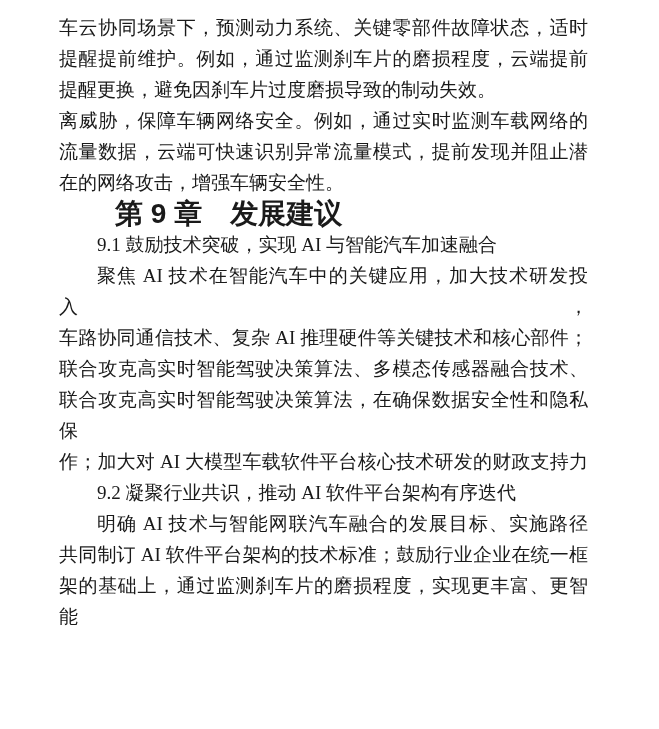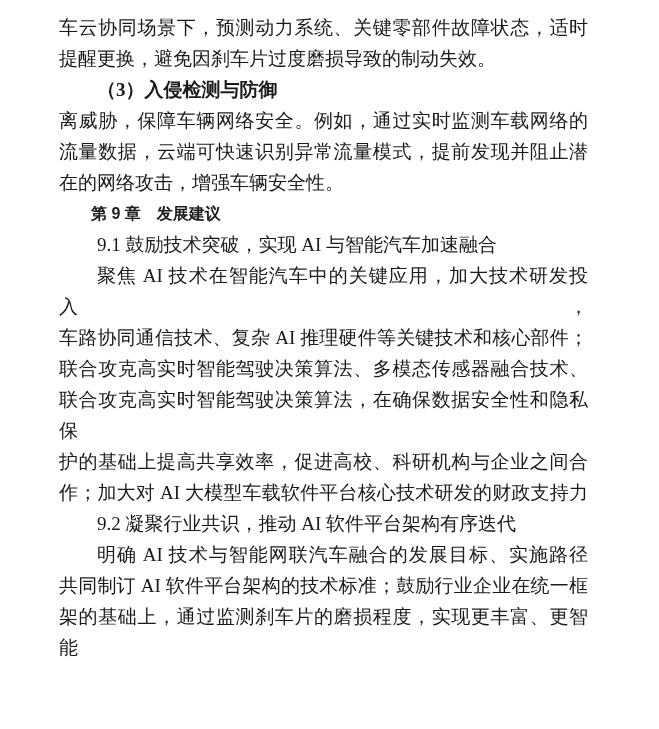--- a/index.html
+++ b/index.html
@@ -34,43 +34,42 @@
   }
   .line.indent {
     text-indent: 2em;
   }
   .line.sub-heading {
     font-weight: bold;
   }
   .line.chapter-heading {
     font-family: "Liberation Sans", "DejaVu Sans", sans-serif;
     font-weight: bold;
-    font-size: 16px;
+    font-size: 28px;
   }
   .line.section-heading {
     font-weight: normal;
   }
 </style>
 </head>
 <body>
 
 <div class="page">
   <div id="content">
       <div class="line paragraph fill">车云协同场景下，预测动力系统、关键零部件故障状态，适时</div>
+      <div class="line paragraph fill">提醒提前维护。例如，通过监测刹车片的磨损程度，云端提前</div>
       <div class="line paragraph">提醒更换，避免因刹车片过度磨损导致的制动失效。</div>
-      <div class="line sub-heading indent">（3）入侵检测与防御</div>
       <div class="line paragraph fill">离威胁，保障车辆网络安全。例如，通过实时监测车载网络的</div>
       <div class="line paragraph fill">流量数据，云端可快速识别异常流量模式，提前发现并阻止潜</div>
       <div class="line paragraph">在的网络攻击，增强车辆安全性。</div>
       <div class="line chapter-heading indent">第 9 章　发展建议</div>
       <div class="line section-heading indent">9.1 鼓励技术突破，实现 AI 与智能汽车加速融合</div>
       <div class="line paragraph indent fill">聚焦 AI 技术在智能汽车中的关键应用，加大技术研发投入，</div>
       <div class="line paragraph fill">车路协同通信技术、复杂 AI 推理硬件等关键技术和核心部件；</div>
       <div class="line paragraph fill">联合攻克高实时智能驾驶决策算法、多模态传感器融合技术、</div>
       <div class="line paragraph fill">联合攻克高实时智能驾驶决策算法，在确保数据安全性和隐私保</div>
-      <div class="line paragraph fill">护的基础上提高共享效率，促进高校、科研机构与企业之间合</div>
       <div class="line paragraph fill">作；加大对 AI 大模型车载软件平台核心技术研发的财政支持力</div>
       <div class="line section-heading indent">9.2 凝聚行业共识，推动 AI 软件平台架构有序迭代</div>
       <div class="line paragraph indent fill">明确 AI 技术与智能网联汽车融合的发展目标、实施路径</div>
       <div class="line paragraph fill">共同制订 AI 软件平台架构的技术标准；鼓励行业企业在统一框</div>
       <div class="line paragraph fill">架的基础上，通过监测刹车片的磨损程度，实现更丰富、更智能</div>
     </div>
 </div>
 
 </body></html>

